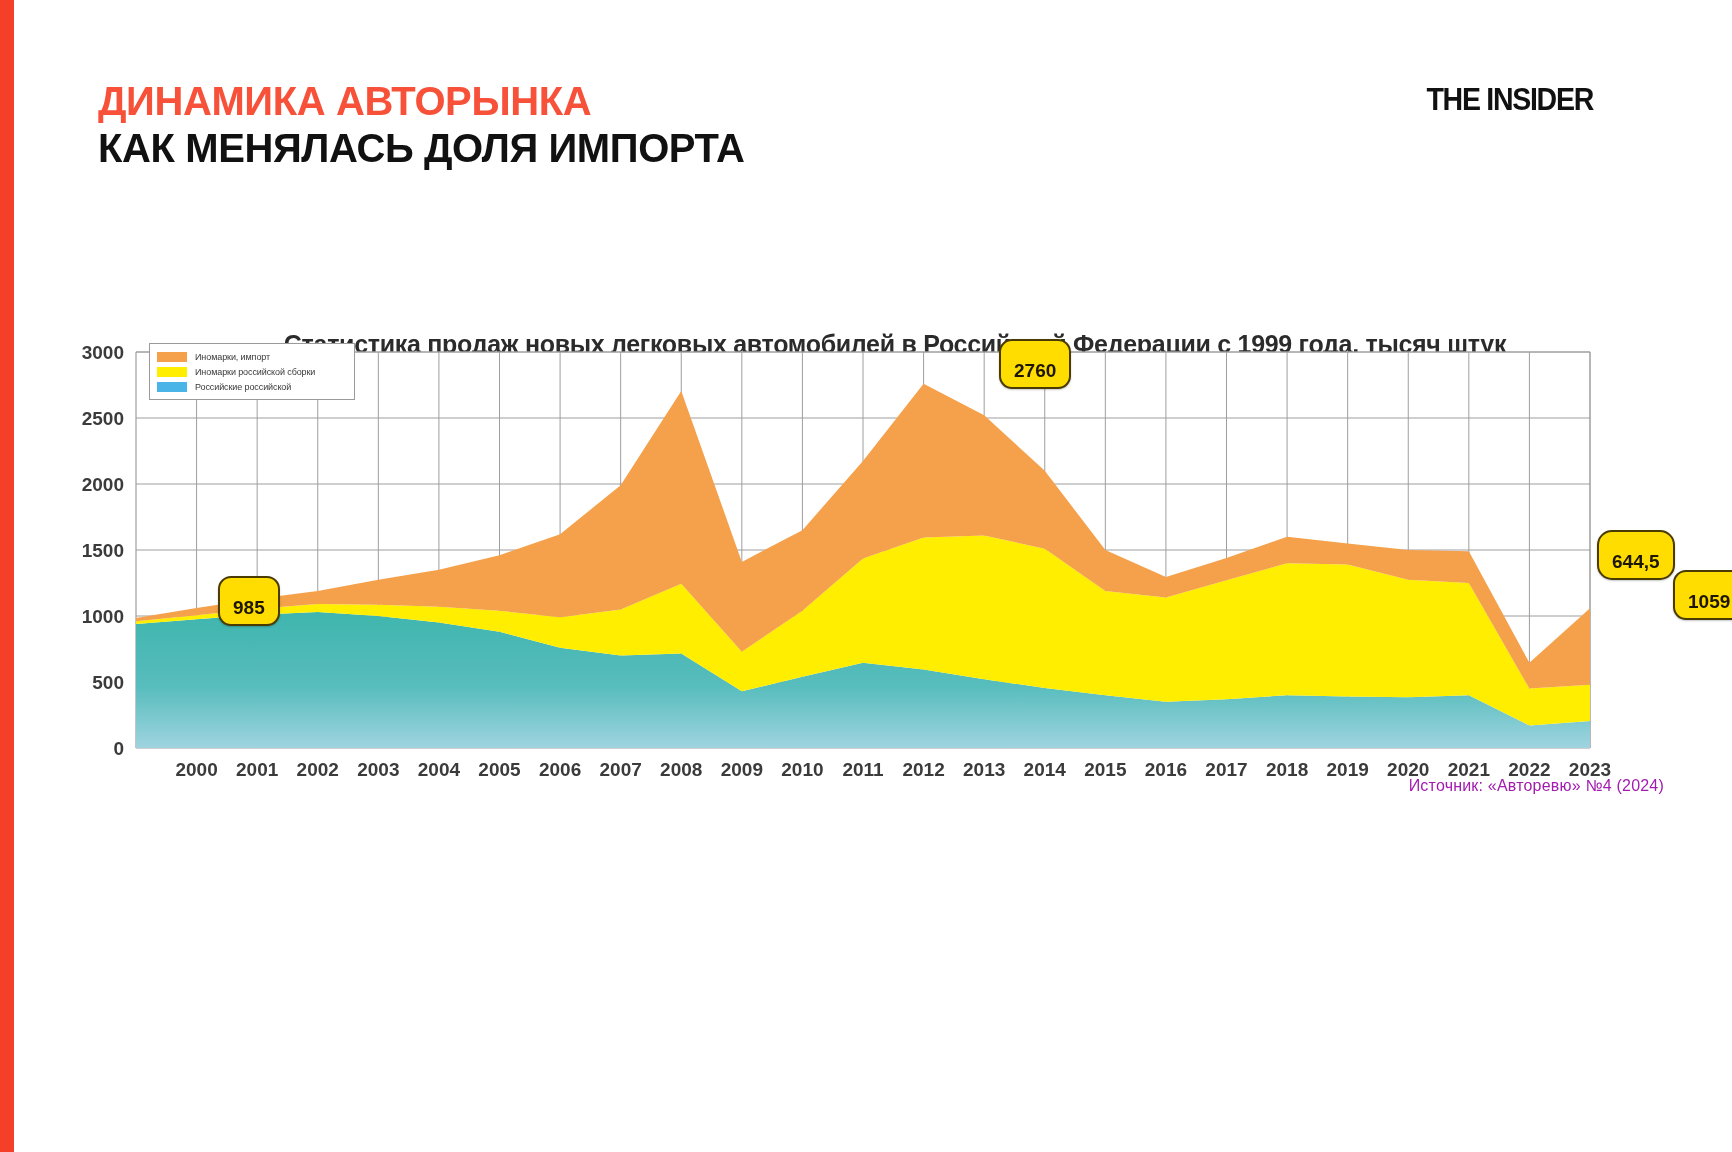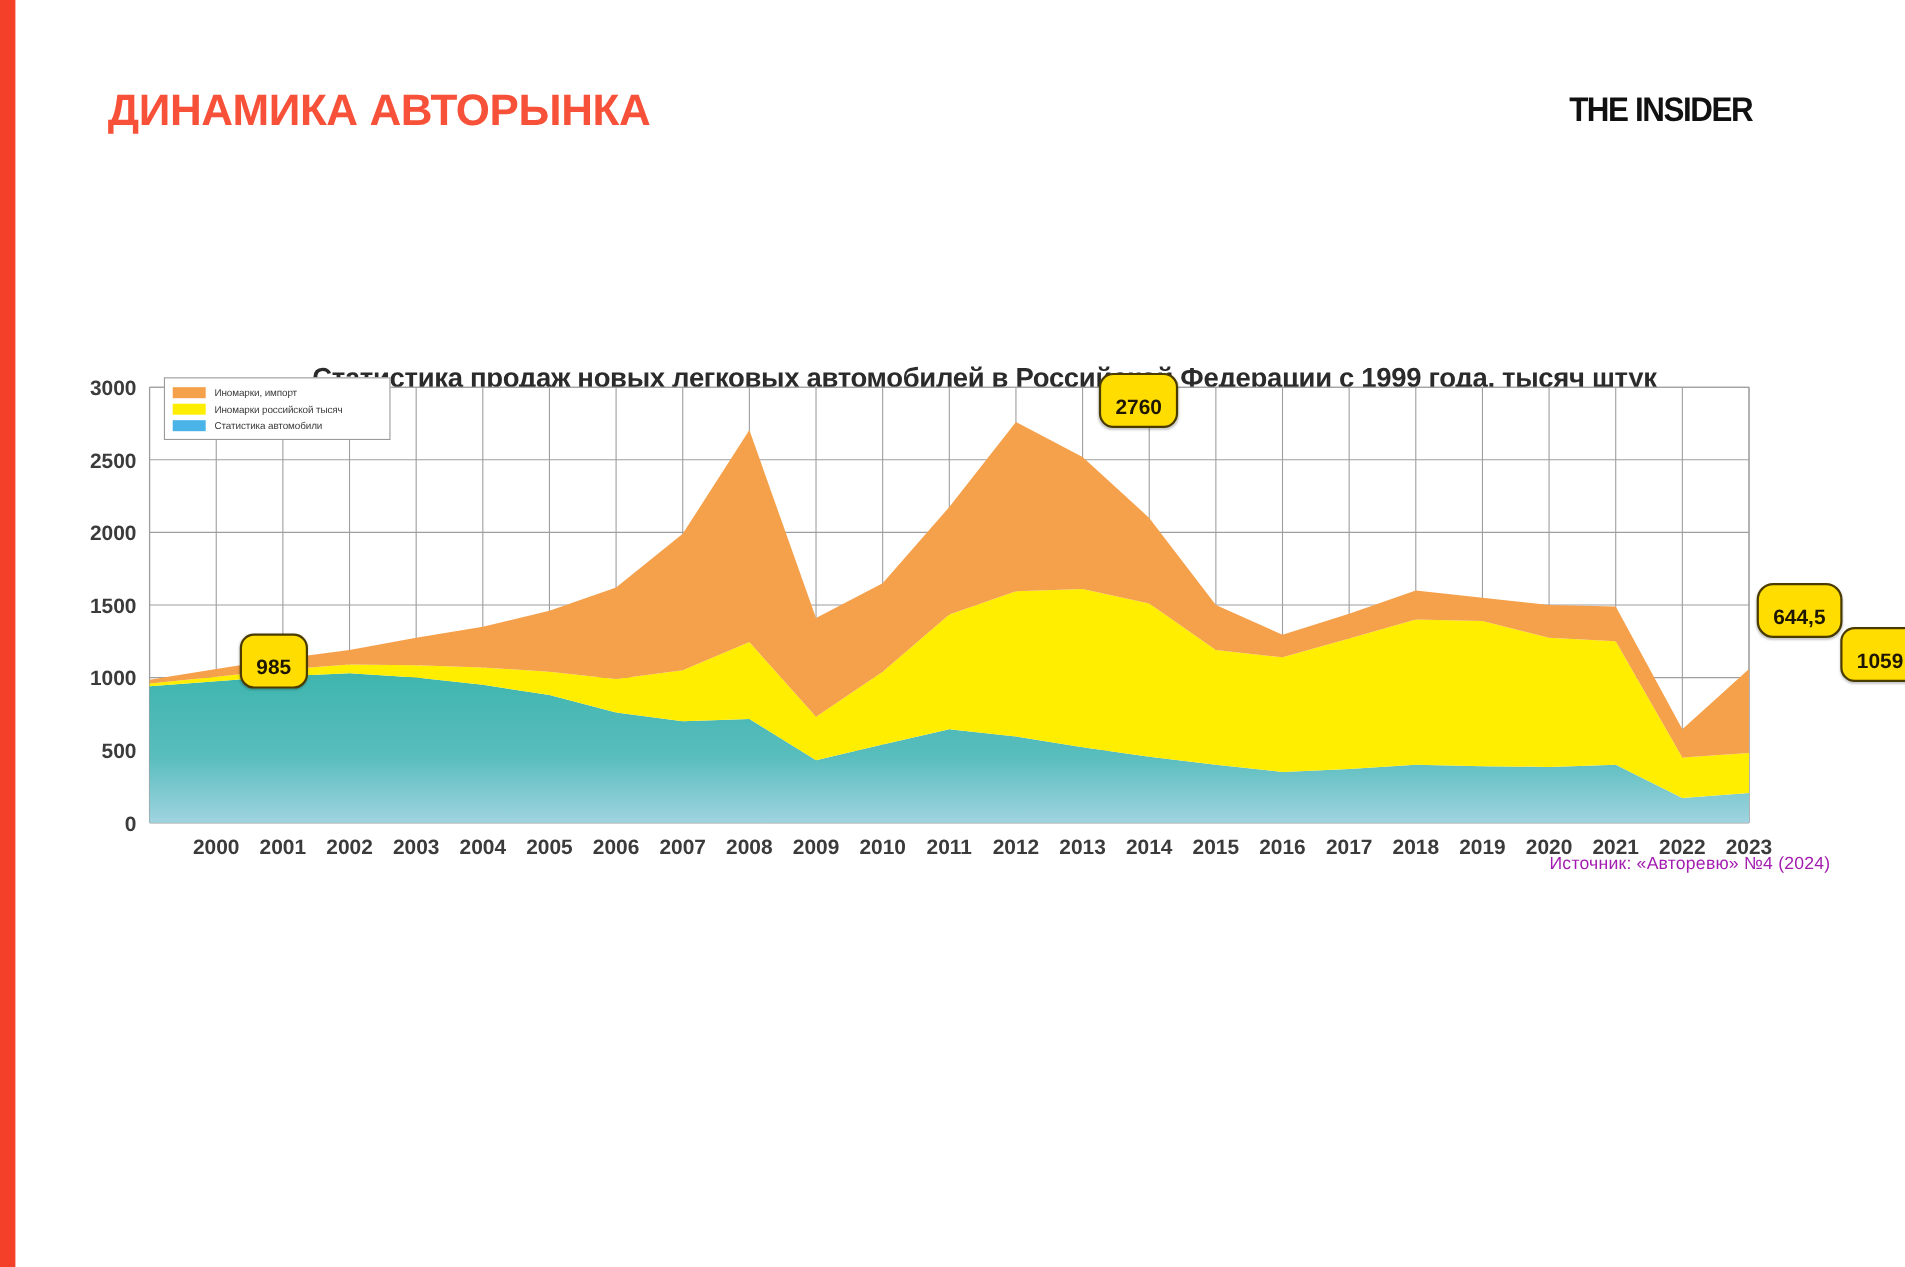--- a/index.html
+++ b/index.html
@@ -139,20 +139,21 @@
 </style>
 </head>
 <body>
 
 <div id="page">
 
   <div class="accent-bar"></div>
 
   <div class="headline-wrap">
     <div class="headline-1">ДИНАМИКА АВТОРЫНКА</div>
+    <div class="headline-2">КАК МЕНЯЛАСЬ ДОЛЯ ИМПОРТА</div>
   </div>
 
   <div class="brand-logo">THE INSIDER</div>
 
   <div class="chart-block">
 
     <div class="chart-title">Статистика продаж новых легковых автомобилей в Российской Федерации с 1999 года, тысяч штук</div>
 
     <svg class="plot-svg" id="plot" width="1600" height="470">
         <defs>
@@ -233,25 +234,25 @@
         <text x="1520" y="446" class="axis-text xtick-label">2023</text>
       </svg>
 
     <div class="legend-box">
       <div class="legend-row">
         <span class="legend-swatch" style="background:#f5a04a"></span>
         <span class="legend-label">Иномарки, импорт</span>
       </div>
       <div class="legend-row">
         <span class="legend-swatch" style="background:#ffee00"></span>
-        <span class="legend-label">Иномарки российской тысяч</span>
+        <span class="legend-label">Иномарки российской сборки</span>
       </div>
       <div class="legend-row">
         <span class="legend-swatch" style="background:#4ab4e8"></span>
-        <span class="legend-label">Статистика автомобили</span>
+        <span class="legend-label">Российские российской</span>
       </div>
     </div>
 
     <div class="badge badge-985">985</div>
     <div class="badge badge-2760">2760</div>
     <div class="badge badge-6445">644,5</div>
     <div class="badge badge-1059">1059</div>
 
     <div class="source-note">Источник: «Авторевю» №4 (2024)</div>
   </div>

